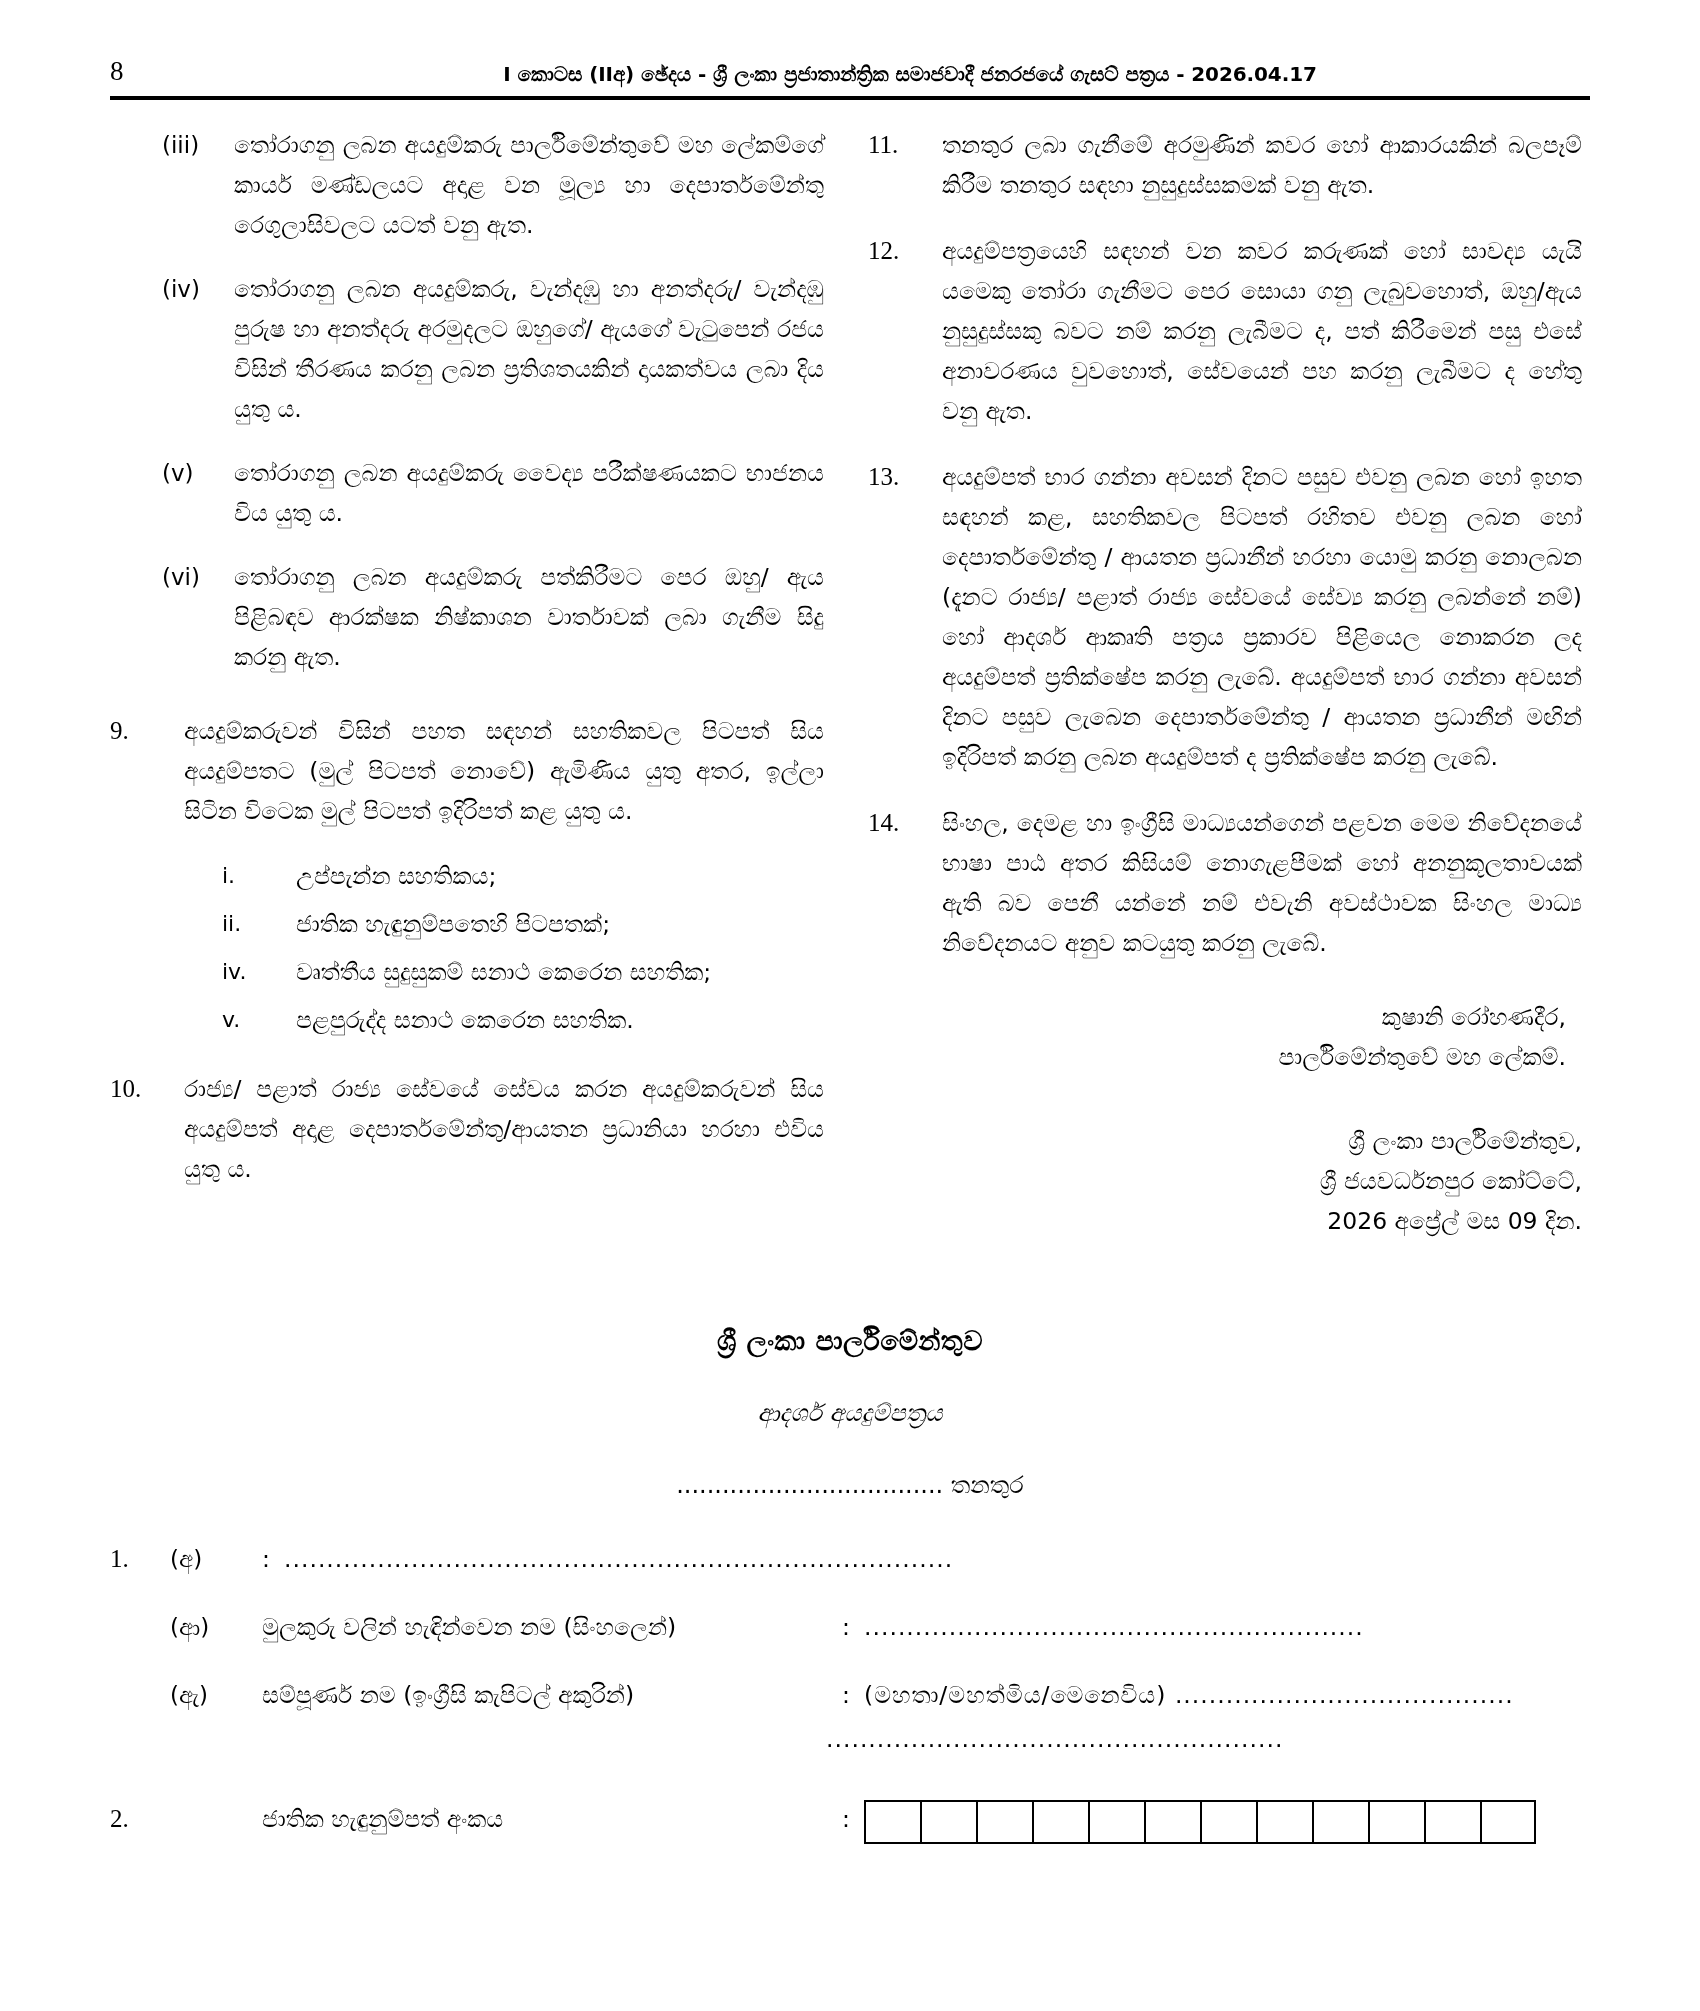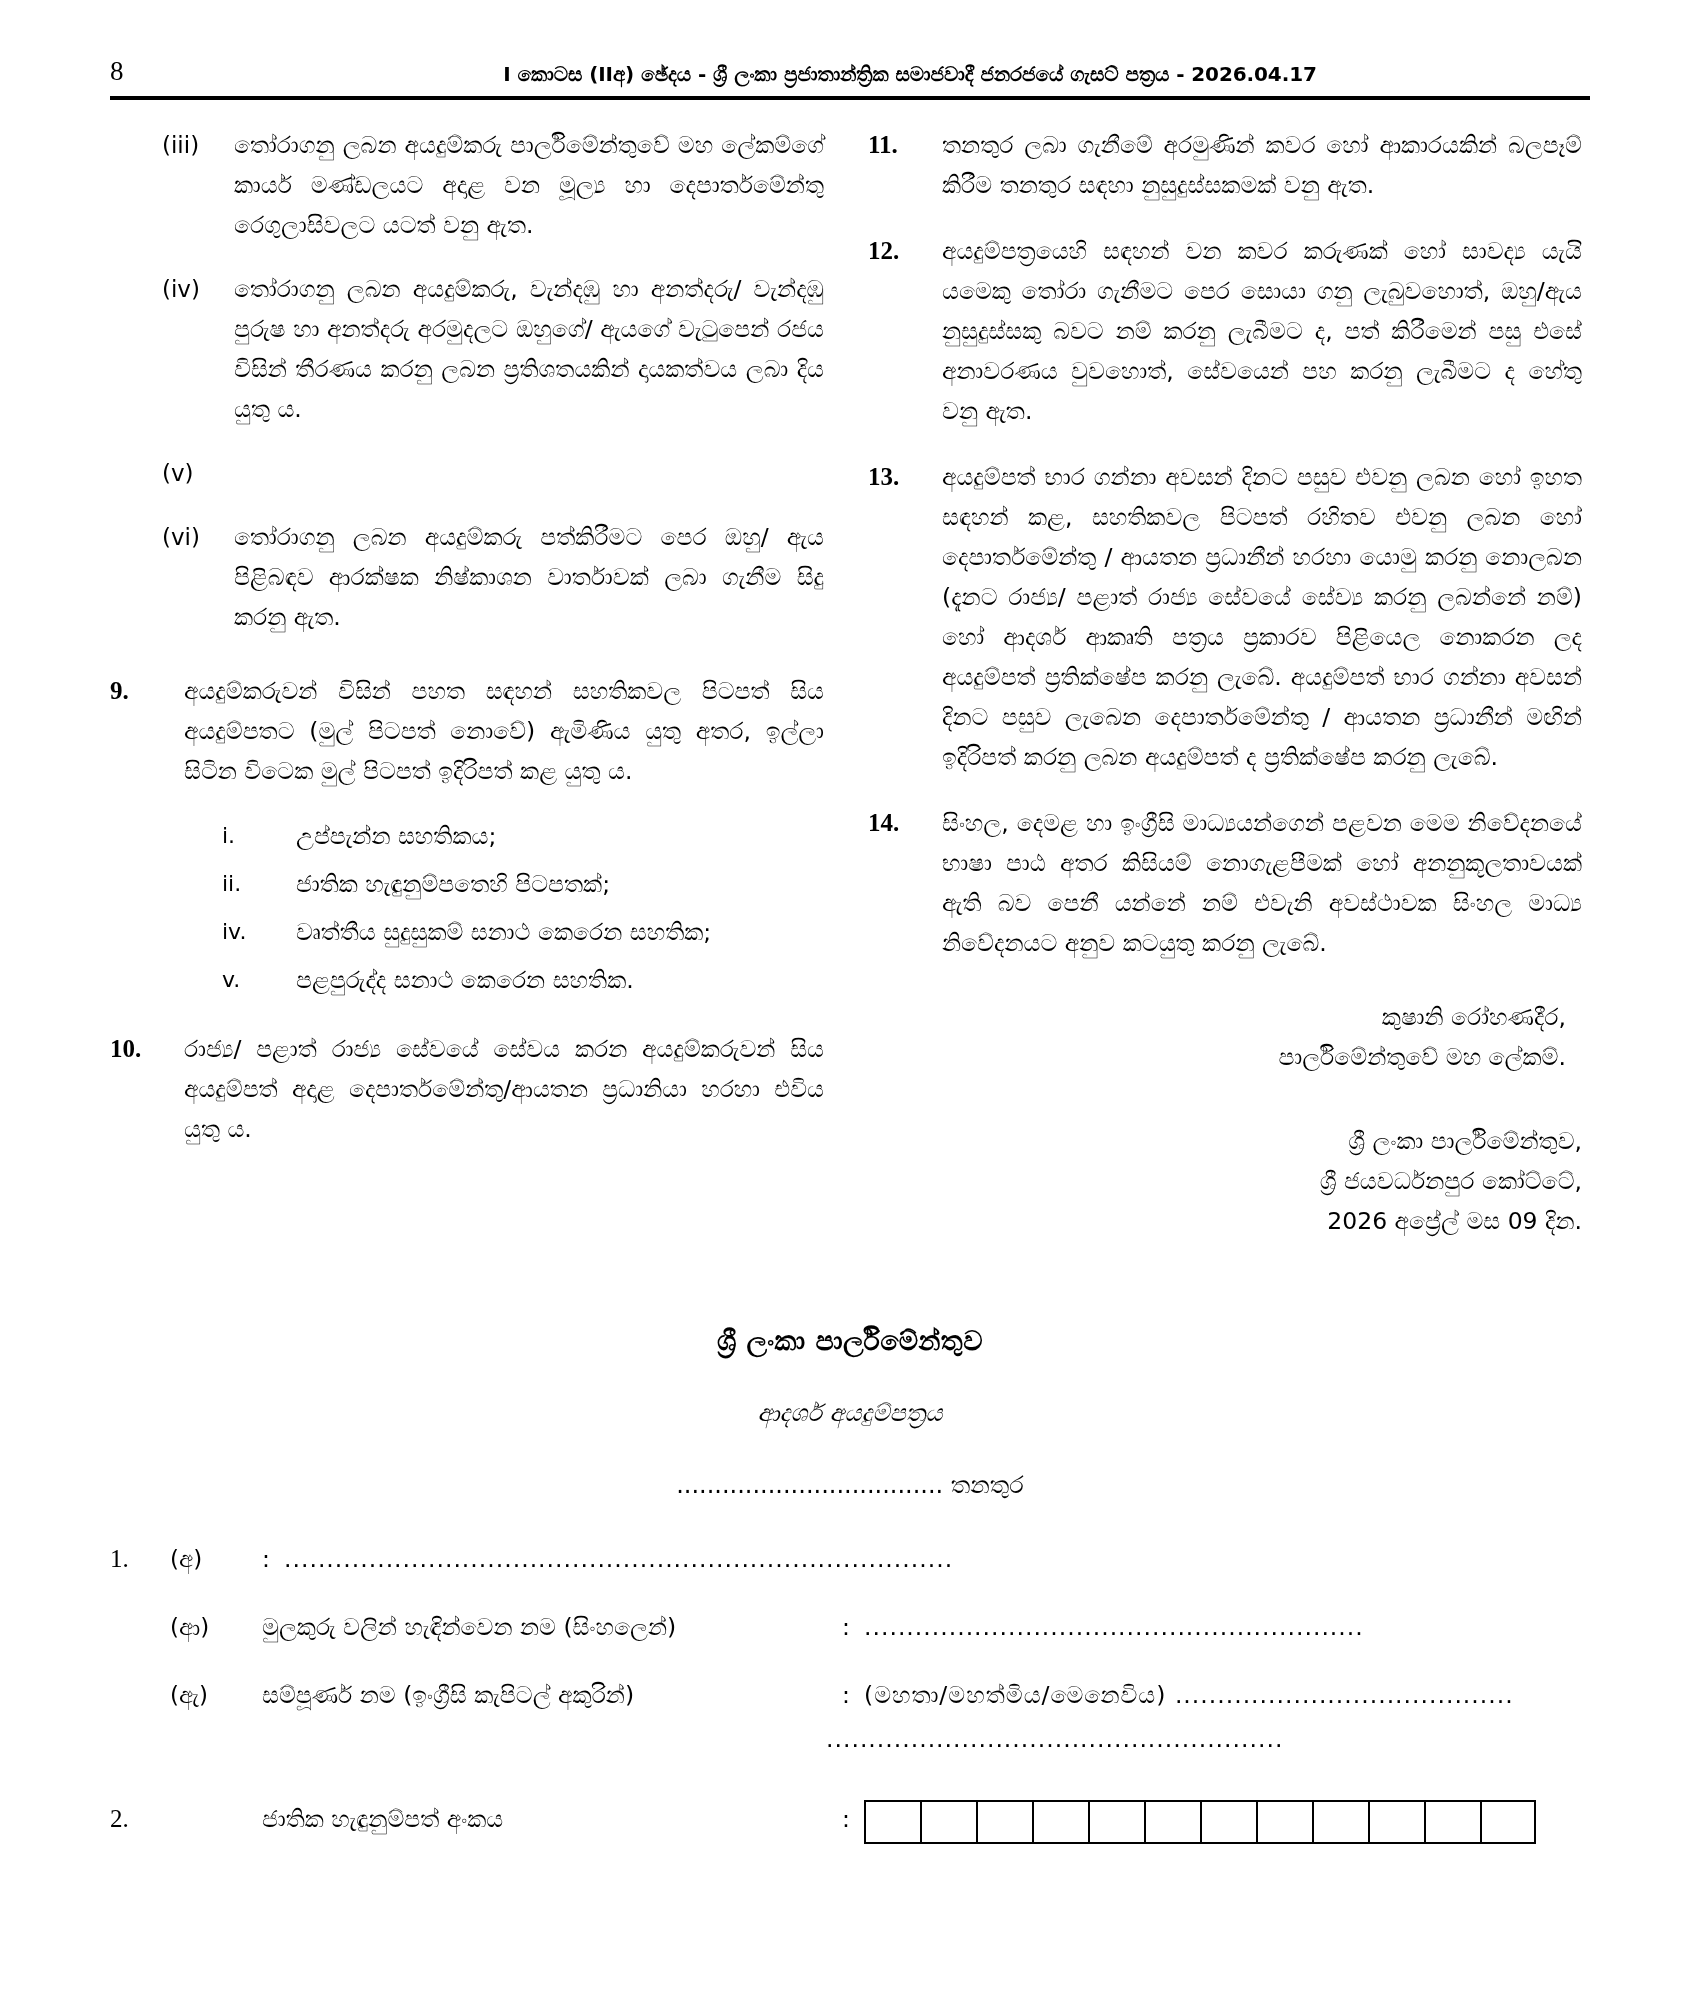--- a/index.html
+++ b/index.html
@@ -45,21 +45,21 @@
   }
   .col{width:714px;}
 
   .clause{
     display:flex;
     margin-bottom:26px;
   }
   .clause .marker{
     flex:none;
     font-family:"Liberation Serif","DejaVu Serif",serif;
-    font-weight:bold;
+    font-weight:normal;
     font-size:25px;
     line-height:40px;
   }
   .clause .body{
     flex:1;
     font-size:23.5px;
     line-height:40px;
     text-align:justify;
     text-justify:inter-word;
   }
@@ -152,20 +152,21 @@
         <div class="body">තෝරාගනු ලබන අයදුම්කරු පාර්ලිමේන්තුවේ මහ ලේකම්ගේ කාර්ය මණ්ඩලයට අදාළ වන මූල්‍ය හා දෙපාර්තමේන්තු රෙගුලාසිවලට යටත් වනු ඇත.</div>
       </div>
 
       <div class="clause sub-roman">
         <div class="marker">(iv)</div>
         <div class="body">තෝරාගනු ලබන අයදුම්කරු, වැන්දඹු හා අනත්දරු/ වැන්දඹු පුරුෂ හා අනත්දරු අරමුදලට ඔහුගේ/ ඇයගේ වැටුපෙන් රජය විසින් තීරණය කරනු ලබන ප්‍රතිශතයකින් දායකත්වය ලබා දිය යුතු ය.</div>
       </div>
 
       <div class="clause sub-roman">
         <div class="marker">(v)</div>
+        <div class="body">තෝරාගනු ලබන අයදුම්කරු වෛද්‍ය පරීක්ෂණයකට භාජනය විය යුතු ය.</div>
       </div>
 
       <div class="clause sub-roman">
         <div class="marker">(vi)</div>
         <div class="body">තෝරාගනු ලබන අයදුම්කරු පත්කිරීමට පෙර ඔහු/ ඇය පිළිබඳව ආරක්ෂක නිෂ්කාශන වාර්තාවක් ලබා ගැනීම සිදු කරනු ඇත.</div>
       </div>
 
       <div class="clause num" style="margin-top:34px;">
         <div class="marker">9.</div>
         <div class="body">අයදුම්කරුවන් විසින් පහත සඳහන් සහතිකවල පිටපත් සිය අයදුම්පතට (මුල් පිටපත් නොවේ) ඇමිණිය යුතු අතර, ඉල්ලා සිටින විටෙක මුල් පිටපත් ඉදිරිපත් කළ යුතු ය.</div>

